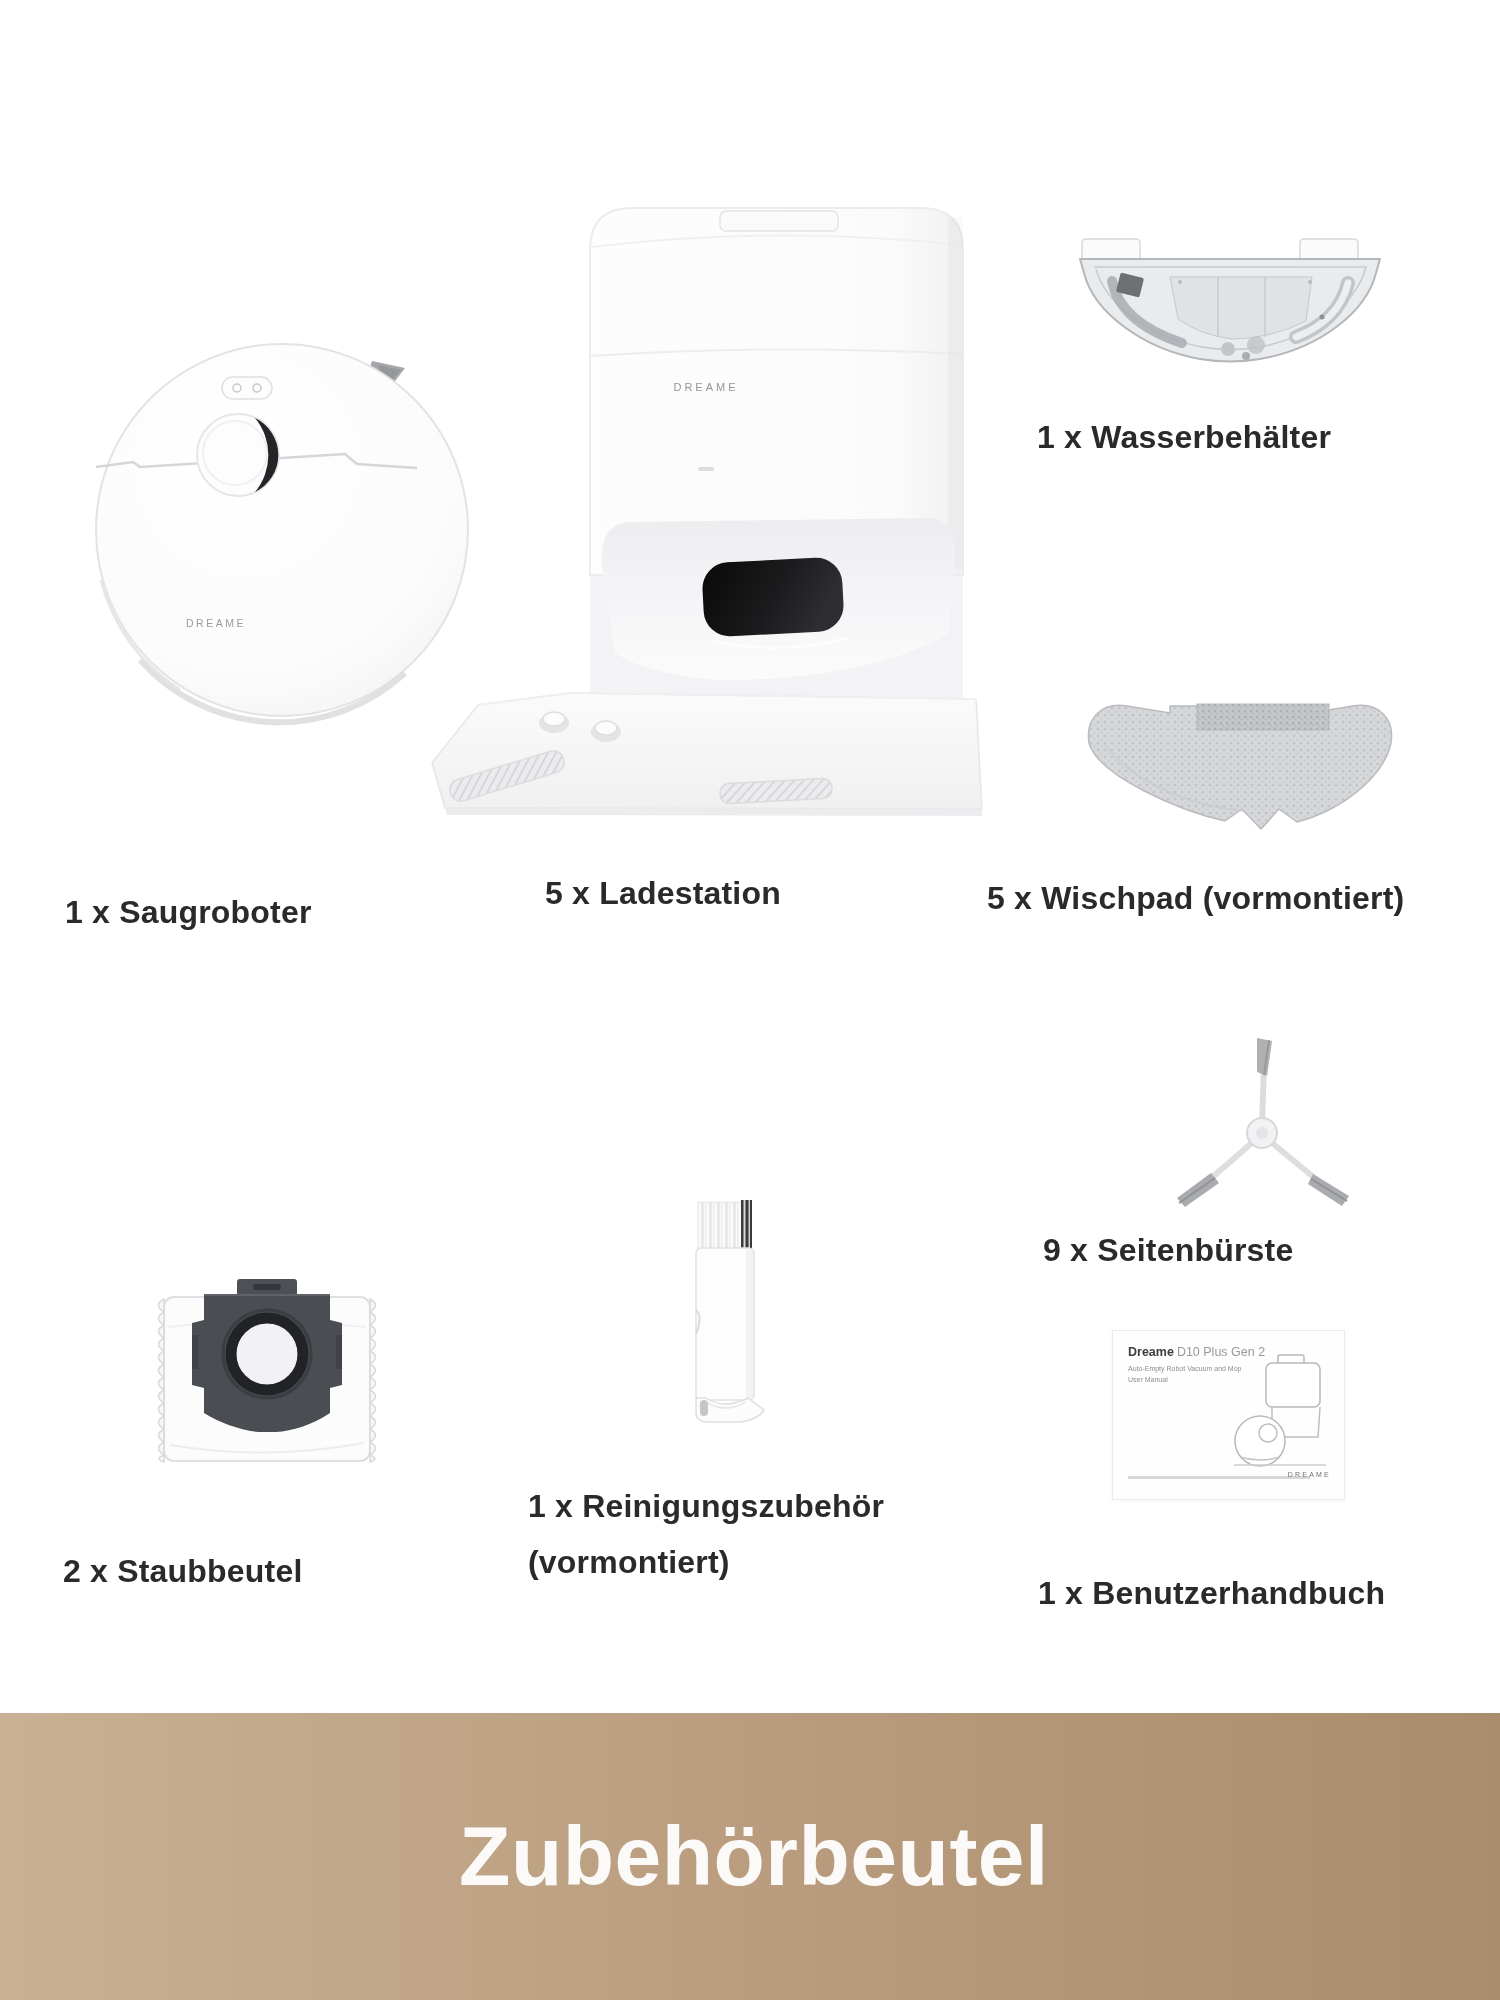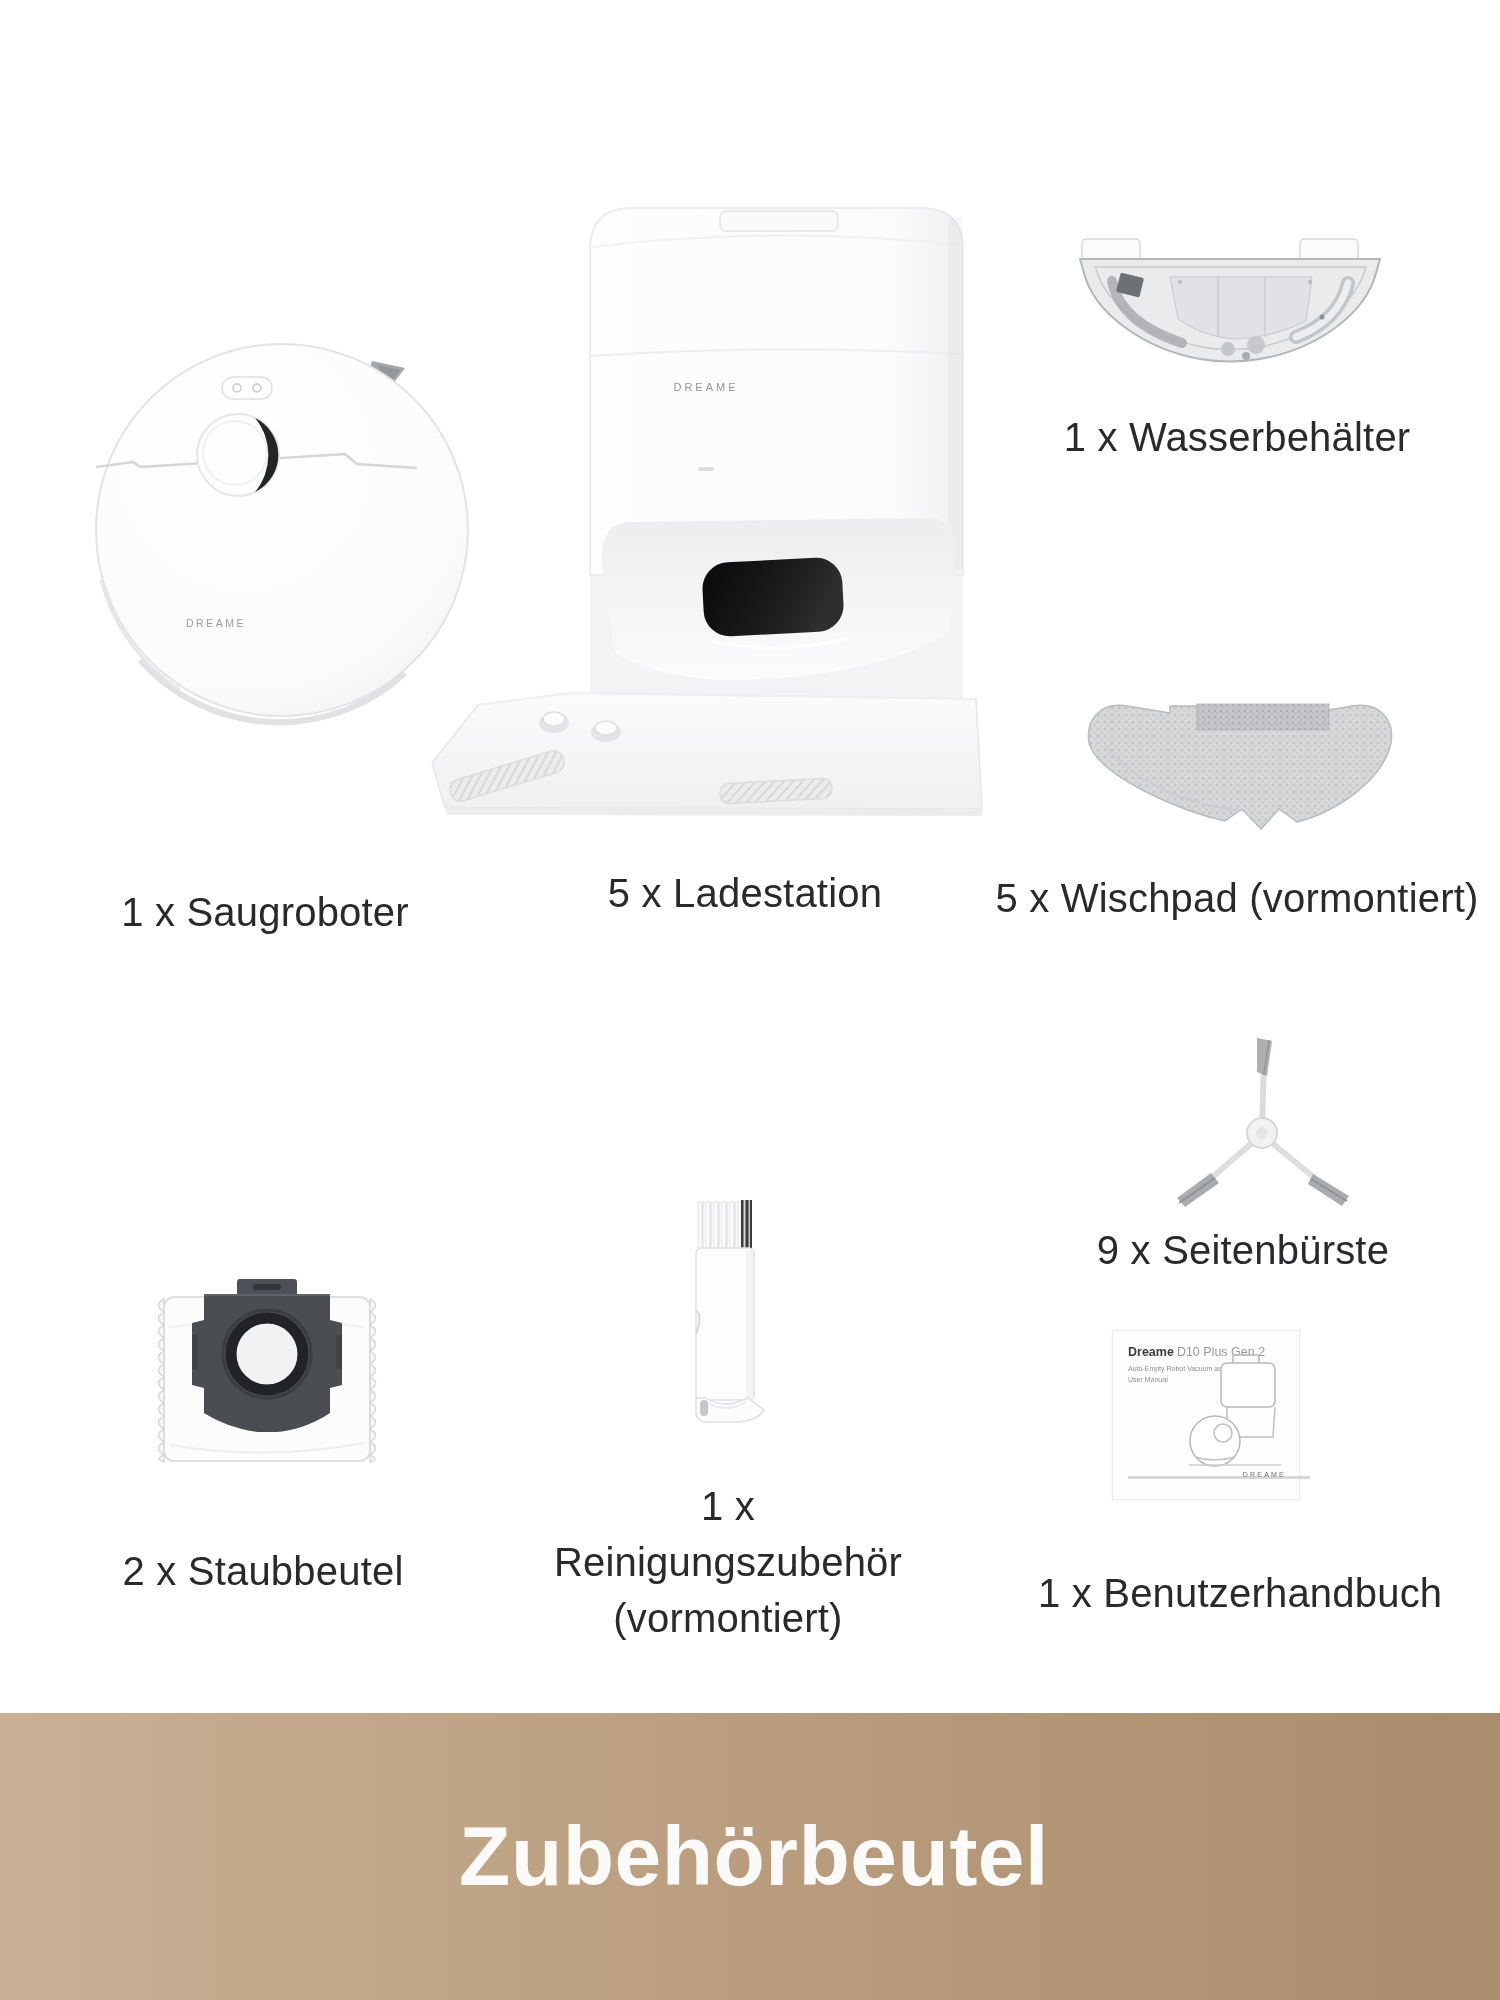--- a/index.html
+++ b/index.html
@@ -2,27 +2,27 @@
 <html><head>
 <meta charset="utf-8">
 <style>
   html,body{margin:0;padding:0;background:#fff;}
   #canvas{
     position:relative;width:1500px;height:2000px;background:#ffffff;
     font-family:"Liberation Sans",sans-serif;overflow:hidden;
   }
   .item-img{position:absolute;}
   .item-label{
-    position:absolute;text-align:center;color:#2a2a2c;
-    font-size:40px;line-height:48px;font-weight:400;letter-spacing:0.2px;
+    position:absolute;color:#2a2a2c;
+    font-size:32px;line-height:48px;font-weight:700;letter-spacing:0.2px;
     white-space:nowrap;
   }
   .item-label.two-line{line-height:56px;white-space:normal;}
   .manual-card{
-    position:absolute;left:1112px;top:1330px;width:188px;height:170px;
+    position:absolute;left:1112px;top:1330px;width:233px;height:170px;
     background:#fefefe;border:1px solid #ebebec;box-sizing:border-box;
     box-shadow:0 1px 4px rgba(0,0,0,0.05);
   }
   .manual-title{position:absolute;left:15px;top:14px;font-size:12.5px;color:#98989a;white-space:nowrap;}
   .manual-title b{color:#3d3d40;font-weight:700;margin-right:3px;}
   .manual-sub{position:absolute;left:15px;top:33px;font-size:7px;line-height:10px;color:#8d8d90;width:120px;}
   .manual-doctype{position:absolute;left:15px;top:45px;font-size:7px;color:#8d8d90;}
   .manual-fineprint{position:absolute;left:15px;top:145px;width:182px;height:2.5px;background:#cbcbcd;opacity:.75;}
   .manual-brand{position:absolute;right:13px;top:140px;font-size:7px;letter-spacing:2.2px;color:#6f6f72;}
   .manual-art{position:absolute;right:6px;top:22px;}

